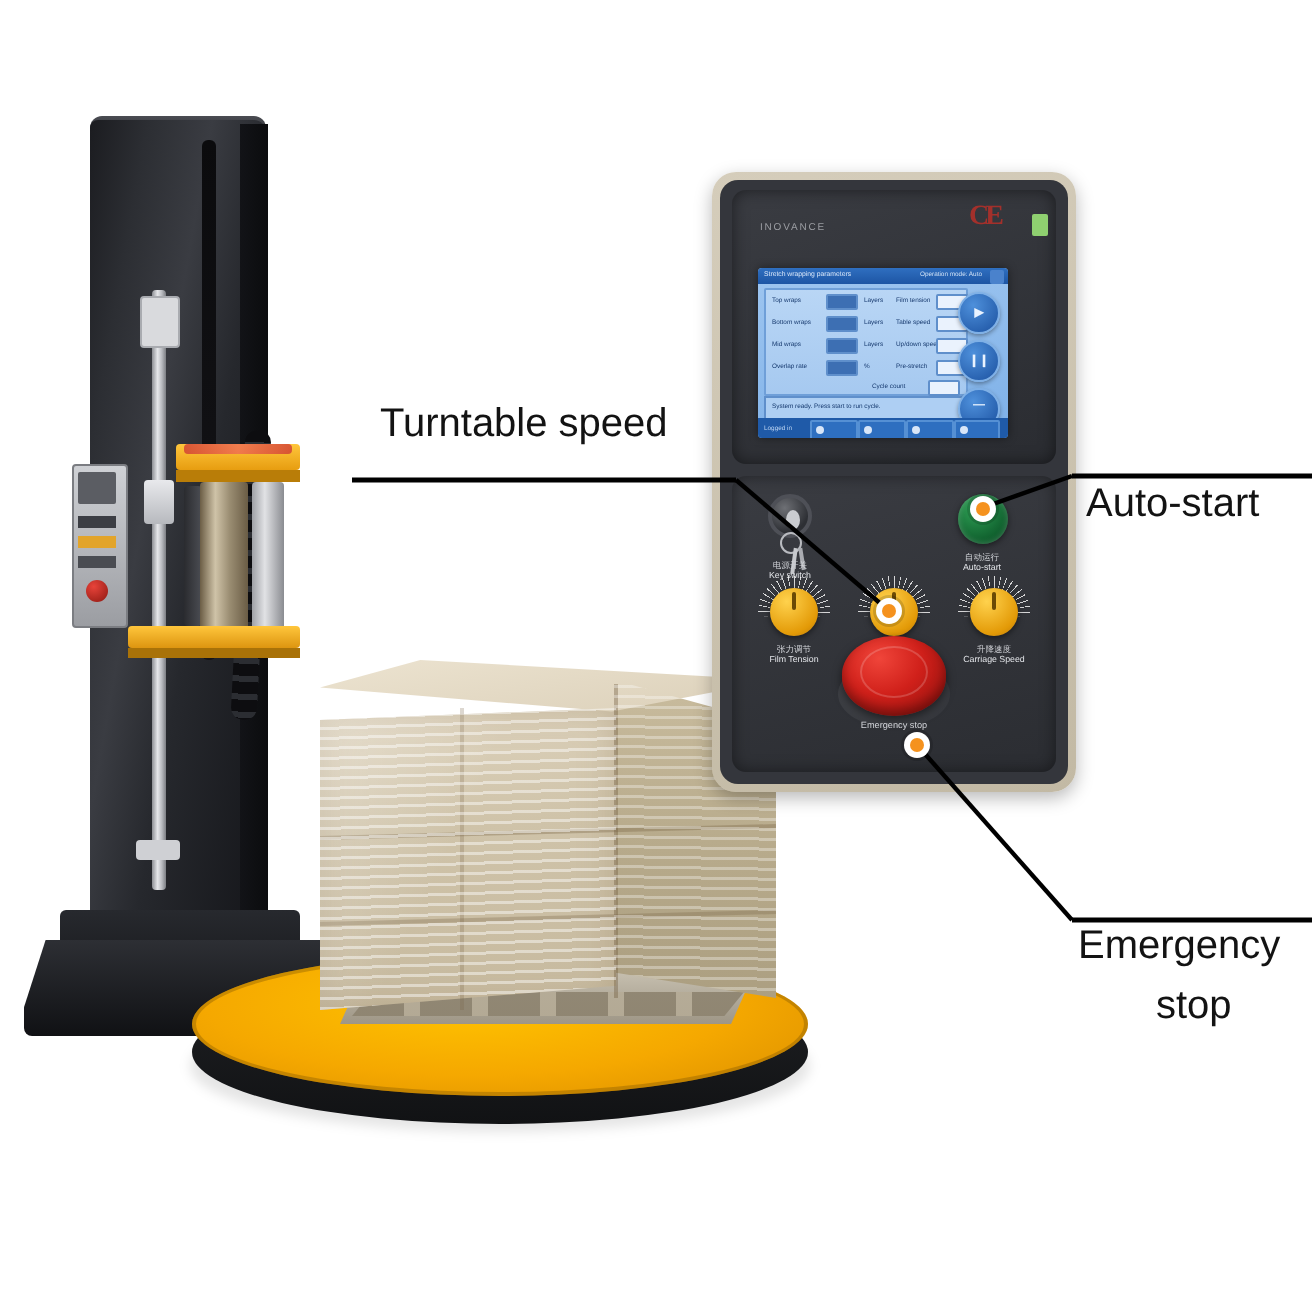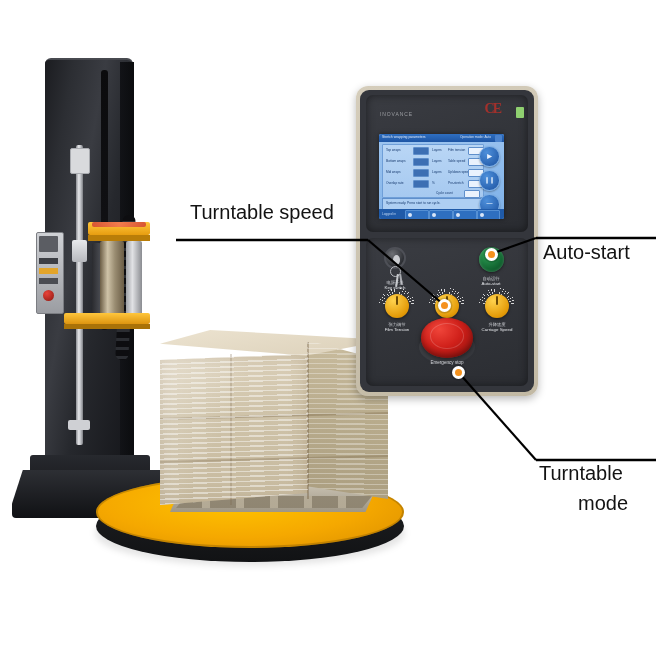--- a/index.html
+++ b/index.html
@@ -406,16 +406,16 @@
   </svg>
 
   <div class="mark" style="left:438px;top:299px"></div>
   <div class="mark" style="left:485px;top:248px"></div>
   <div class="mark" style="left:452px;top:366px"></div>
 
   <div class="ann-text" style="left:190px;top:201px">Turntable speed</div>
 
   <div class="ann-text" style="left:543px;top:241px">Auto-start</div>
 
-  <div class="ann-text" style="left:539px;top:462px">Turntable</div>
-  <div class="ann-text" style="left:578px;top:492px">mode</div>
+  <div class="ann-text" style="left:539px;top:462px">Emergency</div>
+  <div class="ann-text" style="left:578px;top:492px">stop</div>
 
 </div>
 
 </body></html>

